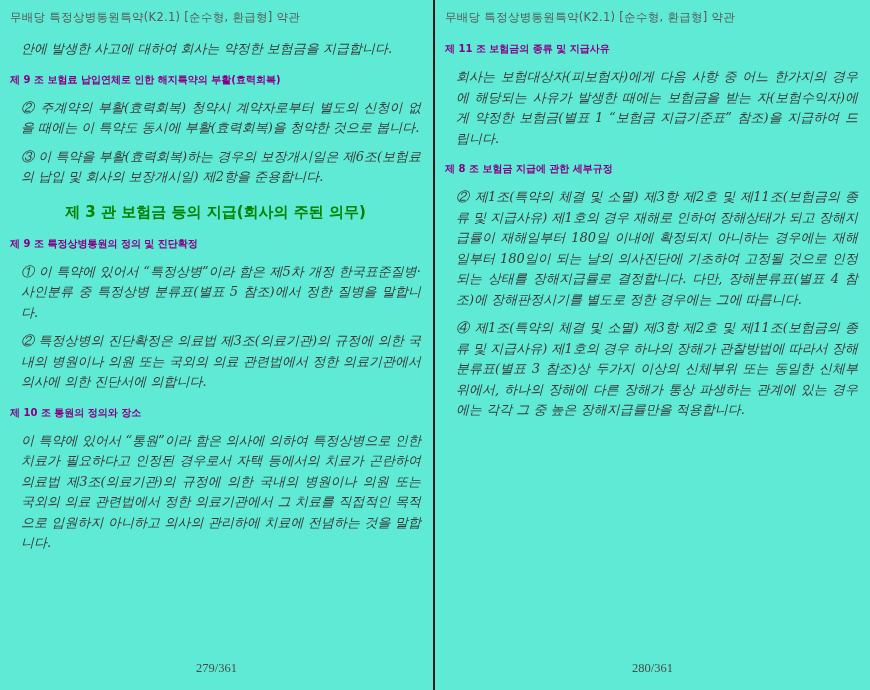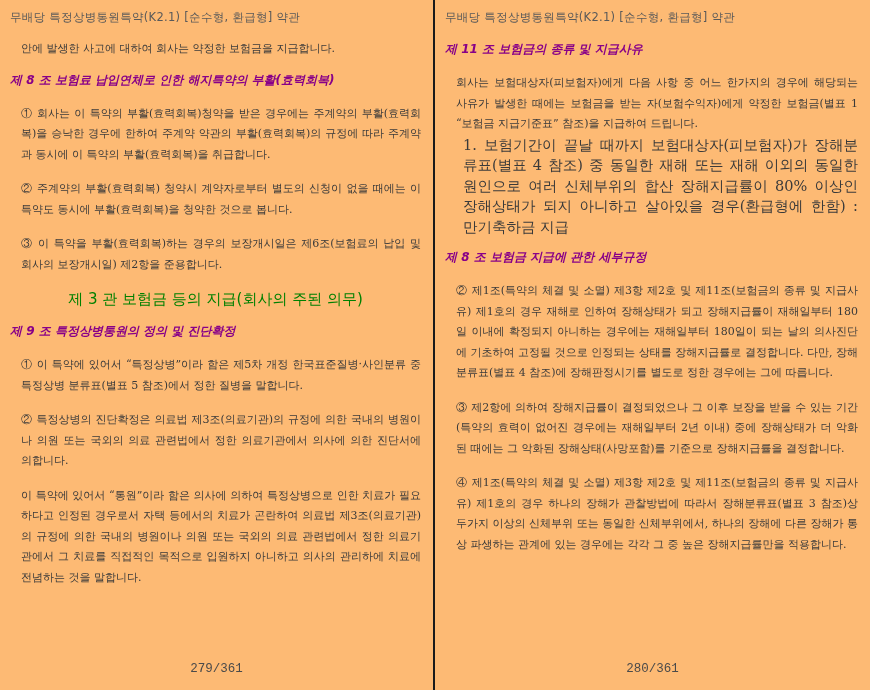--- a/index.html
+++ b/index.html
@@ -15,109 +15,107 @@
     overflow: hidden;
     font-family: "DejaVu Serif", "Liberation Serif", serif;
   }
   .page {
     position: relative;
     width: 435px;
     height: 690px;
     box-sizing: border-box;
     padding: 8px 12px 40px 10px;
     overflow: hidden;
-    background: #fdba74;
+    background: #5eead4;
   }
   .page-left {
     border-right: 2px solid #1a1a1a;
   }
   .page-header {
     font-family: "DejaVu Sans", "Liberation Sans", sans-serif;
     font-size: 11.5px;
     letter-spacing: 0.3px;
     color: #595959;
     margin: 2px 0 14px 0;
   }
   .h-article {
     font-family: "DejaVu Sans", "Liberation Sans", sans-serif;
     font-weight: bold;
     color: #880088;
-    font-size: 12px;
+    font-size: 10px;
     line-height: 20px;
     margin: 10px 0 3px 0;
-    font-style: italic;
   }
   .h-section {
     font-family: "DejaVu Sans", "Liberation Sans", sans-serif;
-    font-weight: normal;
+    font-weight: bold;
     color: #008000;
     font-size: 15px;
     line-height: 20px;
     text-align: center;
     margin: 14px 0 12px 0;
   }
   .body-para {
     color: #3a3a3a;
-    font-size: 11px;
+    font-size: 13px;
     line-height: 20.5px;
     text-align: justify;
-    margin: 14px 0 0 11px;
+    margin: 8px 0 0 11px;
+    font-style: italic;
   }
   .list-item {
     color: #3a3a3a;
     font-size: 14.5px;
     line-height: 20.5px;
     text-align: justify;
     margin: 0 0 0 18px;
   }
   .page-number {
     position: absolute;
     bottom: 14px;
     left: 0;
     width: 100%;
     text-align: center;
-    font-family: Liberation Mono, monospace;
+    font-family: Liberation Serif, serif;
     font-size: 12.5px;
     color: #4a4a4a;
   }
 </style>
 </head>
 <body>
 
 <div class="document">
 
   <div class="page page-left">
     <div class="page-header">무배당 특정상병통원특약(K2.1) [순수형, 환급형] 약관</div>
 
     <p class="body-para">안에 발생한 사고에 대하여 회사는 약정한 보험금을 지급합니다.</p>
 
-    <div class="h-article">제 8 조 보험료 납입연체로 인한 해지특약의 부활(효력회복)</div>
-    <p class="body-para">① 회사는 이 특약의 부활(효력회복)청약을 받은 경우에는 주계약의 부활(효력회복)을 승낙한 경우에 한하여 주계약 약관의 부활(효력회복)의 규정에 따라 주계약과 동시에 이 특약의 부활(효력회복)을 취급합니다.</p>
+    <div class="h-article">제 9 조 보험료 납입연체로 인한 해지특약의 부활(효력회복)</div>
     <p class="body-para">② 주계약의 부활(효력회복) 청약시 계약자로부터 별도의 신청이 없을 때에는 이 특약도 동시에 부활(효력회복)을 청약한 것으로 봅니다.</p>
     <p class="body-para">③ 이 특약을 부활(효력회복)하는 경우의 보장개시일은 제6조(보험료의 납입 및 회사의 보장개시일) 제2항을 준용합니다.</p>
 
     <div class="h-section">제 3 관 보험금 등의 지급(회사의 주된 의무)</div>
 
     <div class="h-article">제 9 조 특정상병통원의 정의 및 진단확정</div>
     <p class="body-para">① 이 특약에 있어서 “특정상병”이라 함은 제5차 개정 한국표준질병·사인분류 중 특정상병 분류표(별표 5 참조)에서 정한 질병을 말합니다.</p>
     <p class="body-para">② 특정상병의 진단확정은 의료법 제3조(의료기관)의 규정에 의한 국내의 병원이나 의원 또는 국외의 의료 관련법에서 정한 의료기관에서 의사에 의한 진단서에 의합니다.</p>
 
+    <div class="h-article">제 10 조 통원의 정의와 장소</div>
     <p class="body-para">이 특약에 있어서 “통원”이라 함은 의사에 의하여 특정상병으로 인한 치료가 필요하다고 인정된 경우로서 자택 등에서의 치료가 곤란하여 의료법 제3조(의료기관)의 규정에 의한 국내의 병원이나 의원 또는 국외의 의료 관련법에서 정한 의료기관에서 그 치료를 직접적인 목적으로 입원하지 아니하고 의사의 관리하에 치료에 전념하는 것을 말합니다.</p>
 
     <div class="page-number">279/361</div>
   </div>
 
   <div class="page page-right">
     <div class="page-header">무배당 특정상병통원특약(K2.1) [순수형, 환급형] 약관</div>
 
     <div class="h-article">제 11 조 보험금의 종류 및 지급사유</div>
     <p class="body-para">회사는 보험대상자(피보험자)에게 다음 사항 중 어느 한가지의 경우에 해당되는 사유가 발생한 때에는 보험금을 받는 자(보험수익자)에게 약정한 보험금(별표 1 “보험금 지급기준표” 참조)을 지급하여 드립니다.</p>
-    <p class="list-item">1. 보험기간이 끝날 때까지 보험대상자(피보험자)가 장해분류표(별표 4 참조) 중 동일한 재해 또는 재해 이외의 동일한 원인으로 여러 신체부위의 합산 장해지급률이 80% 이상인 장해상태가 되지 아니하고 살아있을 경우(환급형에 한함) : 만기축하금 지급</p>
 
     <div class="h-article">제 8 조 보험금 지급에 관한 세부규정</div>
     <p class="body-para">② 제1조(특약의 체결 및 소멸) 제3항 제2호 및 제11조(보험금의 종류 및 지급사유) 제1호의 경우 재해로 인하여 장해상태가 되고 장해지급률이 재해일부터 180일 이내에 확정되지 아니하는 경우에는 재해일부터 180일이 되는 날의 의사진단에 기초하여 고정될 것으로 인정되는 상태를 장해지급률로 결정합니다. 다만, 장해분류표(별표 4 참조)에 장해판정시기를 별도로 정한 경우에는 그에 따릅니다.</p>
-    <p class="body-para">③ 제2항에 의하여 장해지급률이 결정되었으나 그 이후 보장을 받을 수 있는 기간(특약의 효력이 없어진 경우에는 재해일부터 2년 이내) 중에 장해상태가 더 악화된 때에는 그 악화된 장해상태(사망포함)를 기준으로 장해지급률을 결정합니다.</p>
     <p class="body-para">④ 제1조(특약의 체결 및 소멸) 제3항 제2호 및 제11조(보험금의 종류 및 지급사유) 제1호의 경우 하나의 장해가 관찰방법에 따라서 장해분류표(별표 3 참조)상 두가지 이상의 신체부위 또는 동일한 신체부위에서, 하나의 장해에 다른 장해가 통상 파생하는 관계에 있는 경우에는 각각 그 중 높은 장해지급률만을 적용합니다.</p>
 
     <div class="page-number">280/361</div>
   </div>
 
 </div>
 
 </body></html>

